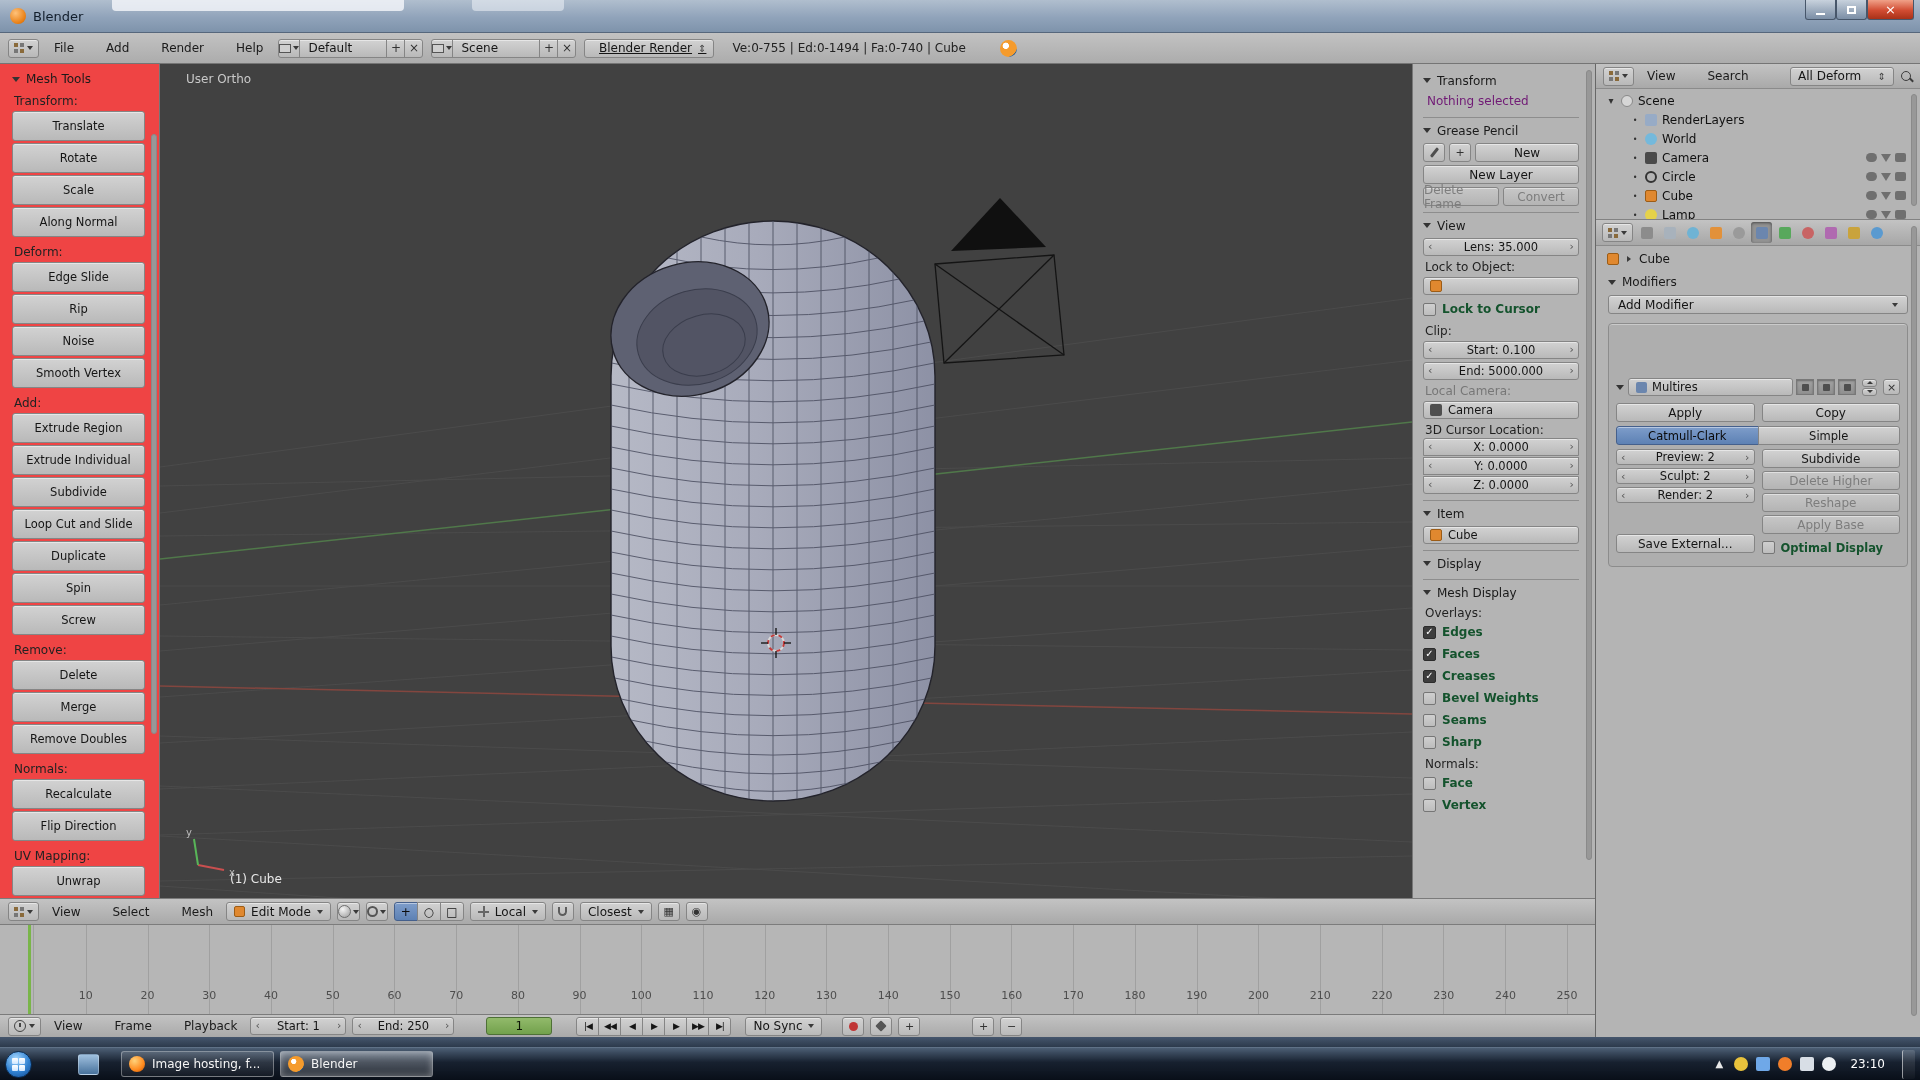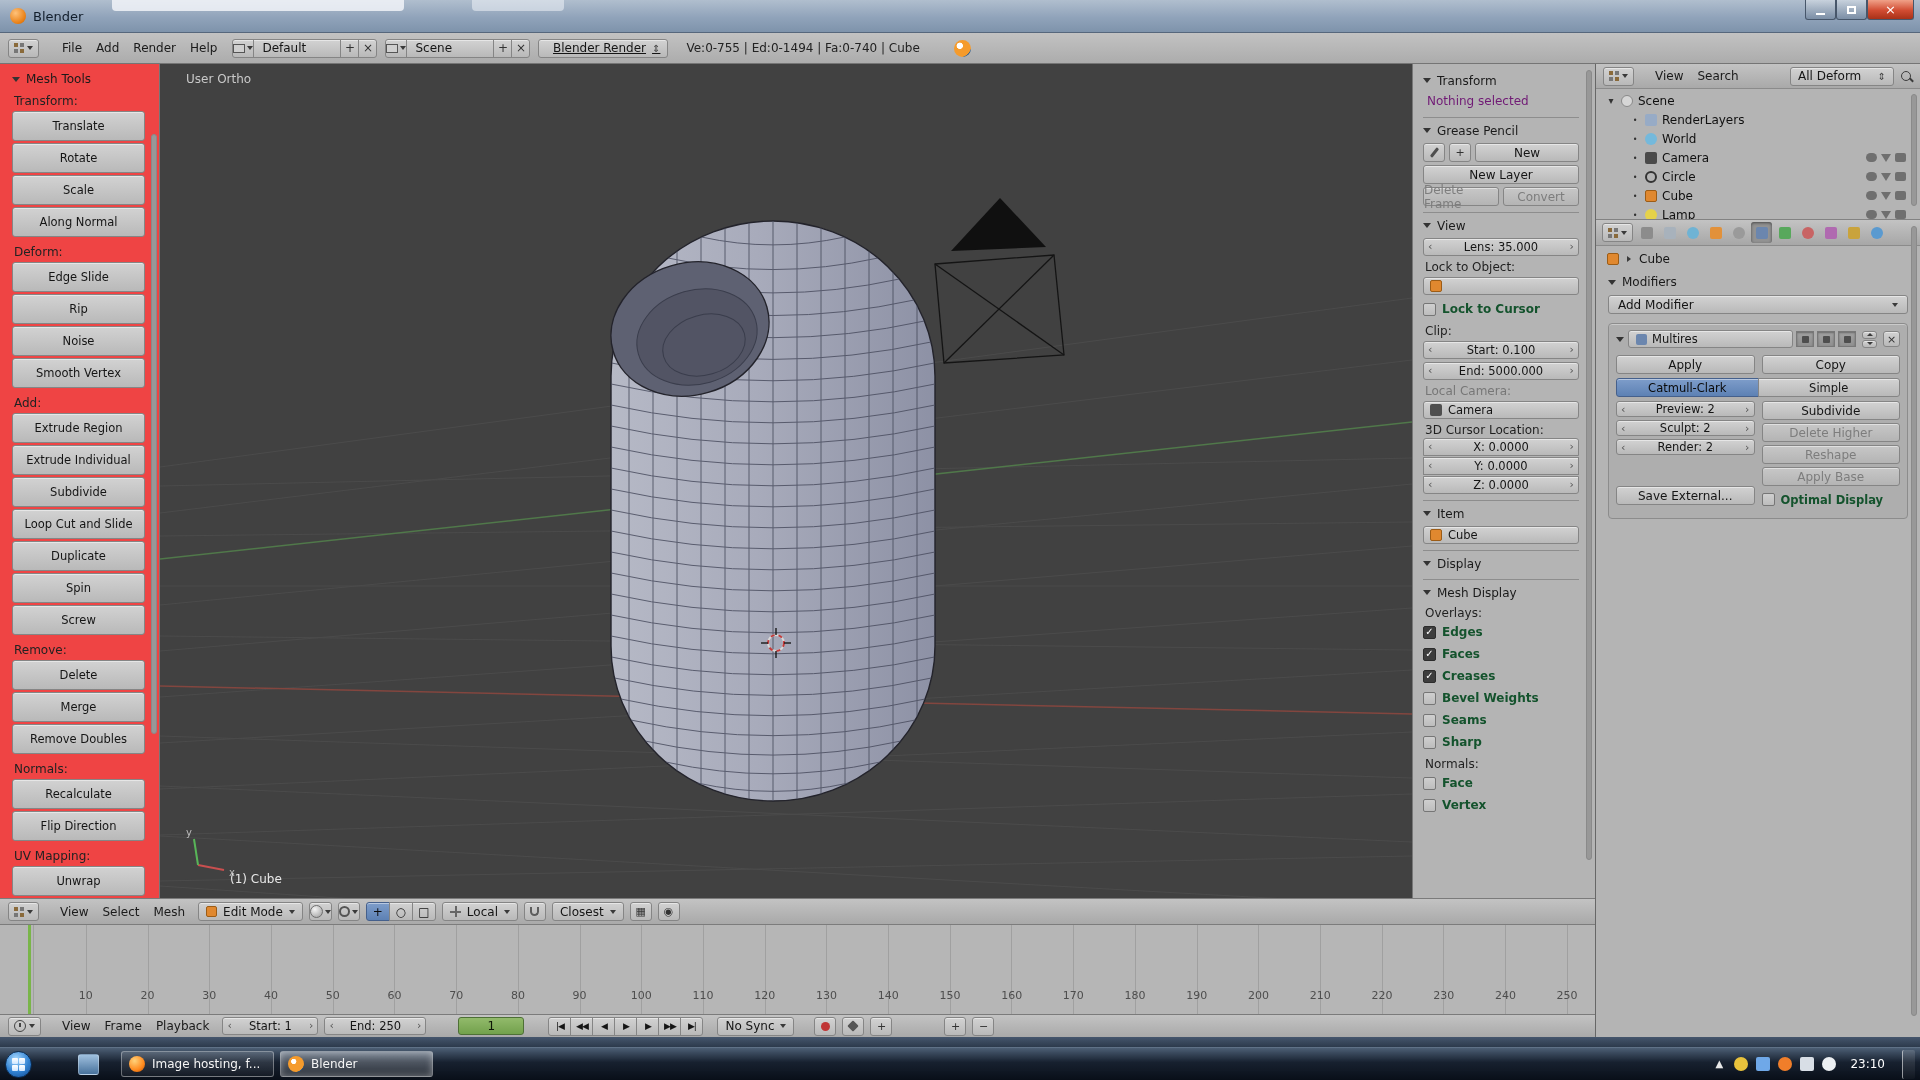--- a/index.html
+++ b/index.html
@@ -9,21 +9,21 @@
   
   .ui{background:linear-gradient(#d2d2d2,#b9b9b9);border:1px solid #858585;border-radius:3px;
       box-shadow:inset 0 1px 0 rgba(255,255,255,.45);color:#151515;}
   .btn{height:19px;display:flex;align-items:center;justify-content:center;font-size:12px;}
   .disabled{color:#7d7d7d !important;background:linear-gradient(#c7c7c7,#b4b4b4);}
   .iconbtn{min-width:22px;height:19px;display:flex;align-items:center;justify-content:center;gap:2px;font-size:11px;color:#333;}
   .drop{height:19px;display:flex;align-items:center;gap:6px;padding:0 7px;font-size:12px;}
   .darr{width:0;height:0;border-left:3.5px solid transparent;border-right:3.5px solid transparent;border-top:4px solid #3a3a3a;}
   .uarr{width:0;height:0;border-left:3.5px solid transparent;border-right:3.5px solid transparent;border-bottom:4px solid #3a3a3a;}
   .tri{width:0;height:0;border-left:4px solid transparent;border-right:4px solid transparent;border-top:5px solid #333;}
-  .menus{display:flex;gap:0;margin-left:8px;}
+  .menus{display:flex;gap:18px;}
   .menu{padding:2px 7px;color:#1a1a1a;border-radius:3px;font-size:12px;}
   .editor-header{background:linear-gradient(#c3c3c3,#a9a9a9);border-top:1px solid #7b7b7b;display:flex;align-items:center;gap:6px;padding:0 8px;}
   .chk-row{display:flex;align-items:center;gap:6px;height:22px;}
   .chk{width:13px;height:13px;border:1px solid #767676;border-radius:2px;background:linear-gradient(#cfcfcf,#bdbdbd);
        display:flex;align-items:center;justify-content:center;font-size:10px;line-height:1;color:transparent;flex:none;}
   .checked .chk{background:#3d3d3d;border-color:#2c2c2c;color:#fff;}
   .chk-label{font-size:12px;color:#14532d;font-weight:bold;}
   .scrollv{position:absolute;width:6px;border-radius:3px;background:#989898;border:1px solid #8a8a8a;}
 
   
@@ -143,21 +143,21 @@
   .ptab[data-icon="mesh-data-icon"] .pi{background:#58a85c;}
   .ptab[data-icon="material-icon"] .pi{background:#c86464;border-radius:50%;}
   .ptab[data-icon="texture-icon"] .pi{background:#b06ab0;}
   .ptab[data-icon="particles-icon"] .pi{background:#c9a33c;}
   .ptab[data-icon="physics-icon"] .pi{background:#5a9ad0;border-radius:50%;}
   .breadcrumb{height:25px;display:flex;align-items:center;gap:7px;padding:0 11px;font-size:12px;color:#151515;}
   .props-body{padding:0 12px;}
   .modpanel-head{display:flex;gap:6px;align-items:center;height:22px;color:#1a1a1a;}
   .addmod{height:19px;margin:2px 0 9px;display:flex;align-items:center;justify-content:space-between;padding:0 9px;}
   .modbox{border:1px solid #8c8c8c;border-radius:4px;background:#aeaeae;padding:5px 7px 9px;box-shadow:inset 0 1px 0 rgba(255,255,255,.35);}
-  .modhead{display:flex;align-items:center;gap:4px;height:20px;margin-bottom:6px;}
+  .modhead{display:flex;align-items:center;gap:4px;height:20px;margin-bottom:6px;margin-top:48px;}
   .modname{flex:1;height:18px;display:flex;align-items:center;gap:5px;padding:0 7px;font-size:11.5px;}
   .mini-ico{width:11px;height:11px;border-radius:2px;background:#6b86ae;flex:none;}
   .modtgl{width:18px;height:16px;background:linear-gradient(#a2a2a2,#909090);border:1px solid #787878;box-shadow:inset 0 1px 2px rgba(0,0,0,.35);margin-left:-1px;display:flex;align-items:center;justify-content:center;}
   .modtgl i{width:7px;height:7px;background:#4e4e4e;border-radius:1px;display:block;}
   .ud{display:flex;flex-direction:column;gap:1px;margin-left:2px;}
   .udb{width:15px;height:8px;display:flex;align-items:center;justify-content:center;}
   .udb .darr{border-left-width:3px;border-right-width:3px;border-top-width:3.5px;}
   .udb .uarr{border-left-width:3px;border-right-width:3px;border-bottom-width:3.5px;}
   .modx{width:17px;height:16px;margin-left:2px;display:flex;align-items:center;justify-content:center;font-size:11px;color:#333;}
   .modrow2{display:grid;grid-template-columns:1fr 1fr;gap:4px 7px;margin-bottom:4px;}

